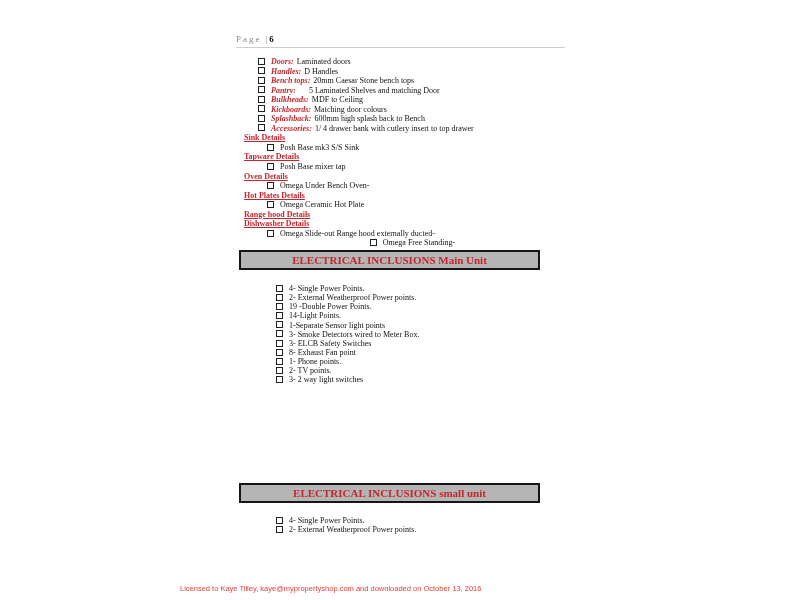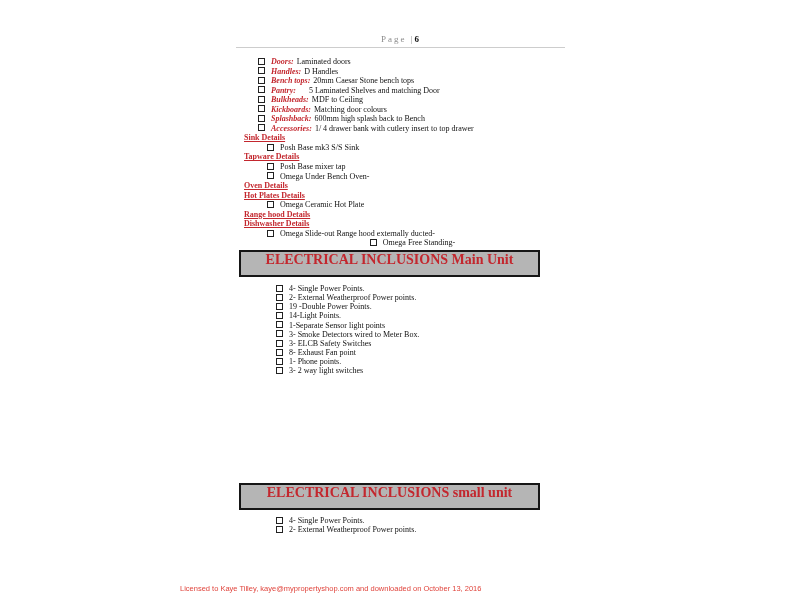--- a/index.html
+++ b/index.html
@@ -2,21 +2,21 @@
 <html><head>
 <meta charset="utf-8">
 <style>
   html,body{margin:0;padding:0;}
   body{
     width:800px;height:600px;background:#ffffff;position:relative;
     overflow:hidden;font-family:"Liberation Serif", serif;color:#111;
   }
   
   .pagehdr{
-    position:absolute;left:236px;top:34px;width:328px;text-align:center;
+    position:absolute;left:236px;top:34px;width:328px;text-align:left;
     font-size:9px;color:#8c8c8c;white-space:nowrap;
   }
   .pglabel{letter-spacing:2px;}
   .pgsep{letter-spacing:0;margin:0 2px 0 4px;}
   .pagenum{color:#111;font-weight:bold;letter-spacing:0;}
   .rule{position:absolute;left:236px;top:47px;width:329px;height:1px;background:#cdcdcd;}
 
   
   .doc{position:absolute;left:236px;top:57px;width:345px;font-size:8px;}
   .row{height:9.55px;line-height:9.55px;white-space:nowrap;}
@@ -29,23 +29,23 @@
   .sec-item.flush{padding-left:8px;text-align:center;}
   .cb{
     display:inline-block;width:5px;height:5px;border:1px solid #222;
     margin-right:6px;vertical-align:middle;transform:translateY(-1px);
     background:#fff;
   }
   .lbl{color:#c3272e;font-style:italic;font-weight:bold;margin-right:3px;}
 
   
   .banner{
-    position:absolute;left:239px;width:301px;height:27px;box-sizing:border-box;
+    position:absolute;left:239px;width:301px;height:20px;box-sizing:border-box;
     background:#b5b5b5;border:2px solid #161616;text-align:center;
-    line-height:16px;font-weight:bold;font-size:14px;color:#c3272e;
+    line-height:16px;font-weight:bold;font-size:11px;color:#c3272e;
   }
   #banner-main{top:250px;}
   #banner-small{top:483px;}
 
   
   .elist{position:absolute;left:249px;width:345px;font-size:8px;}
   #elist-main{top:284px;}
   #elist-small{top:516px;}
   .elist .row{padding-left:27px;height:9.15px;line-height:9.15px;}
 
@@ -73,22 +73,22 @@
   <div class="row kitchen"><span class="cb"></span><span class="lbl">Kickboards:</span><span>Matching door colours</span></div>
   <div class="row kitchen"><span class="cb"></span><span class="lbl">Splashback:</span><span>600mm high splash back to Bench</span></div>
   <div class="row kitchen"><span class="cb"></span><span class="lbl">Accessories:</span><span>1/ 4 drawer bank with cutlery insert to top drawer</span></div>
 
   <div class="row sec-title">Sink Details</div>
   <div class="row sec-item"><span class="cb"></span><span>Posh Base mk3 S/S Sink</span></div>
 
   <div class="row sec-title">Tapware Details</div>
   <div class="row sec-item"><span class="cb"></span><span>Posh Base mixer tap</span></div>
 
+  <div class="row sec-title">Oven Details</div>
   <div class="row sec-item"><span class="cb"></span><span>Omega Under Bench Oven-</span></div>
-  <div class="row sec-title">Oven Details</div>
 
   <div class="row sec-title">Hot Plates Details</div>
   <div class="row sec-item"><span class="cb"></span><span>Omega Ceramic Hot Plate</span></div>
 
   <div class="row sec-title">Range hood Details</div>
   <div class="row sec-title">Dishwasher Details</div>
 
   <div class="row sec-item"><span class="cb"></span><span>Omega Slide-out Range hood externally ducted-</span></div>
   <div class="row sec-item flush"><span class="cb"></span><span>Omega Free Standing-</span></div>
 </div>
@@ -98,20 +98,21 @@
 <div class="elist" id="elist-main">
   <div class="row"><span class="cb"></span><span>4- Single Power Points.</span></div>
   <div class="row"><span class="cb"></span><span>2- External Weatherproof Power points.</span></div>
   <div class="row"><span class="cb"></span><span>19 -Double Power Points.</span></div>
   <div class="row"><span class="cb"></span><span>14-Light Points.</span></div>
   <div class="row"><span class="cb"></span><span>1-Separate Sensor light points</span></div>
   <div class="row"><span class="cb"></span><span>3- Smoke Detectors wired to Meter Box.</span></div>
   <div class="row"><span class="cb"></span><span>3- ELCB Safety Switches</span></div>
   <div class="row"><span class="cb"></span><span>8- Exhaust Fan point</span></div>
   <div class="row"><span class="cb"></span><span>1- Phone points.</span></div>
+  <div class="row"><span class="cb"></span><span>2- TV points.</span></div>
   <div class="row"><span class="cb"></span><span>3- 2 way light switches</span></div>
 </div>
 
 <div class="banner" id="banner-small">ELECTRICAL INCLUSIONS small unit</div>
 
 <div class="elist" id="elist-small">
   <div class="row"><span class="cb"></span><span>4- Single Power Points.</span></div>
   <div class="row"><span class="cb"></span><span>2- External Weatherproof Power points.</span></div>
 </div>
 

